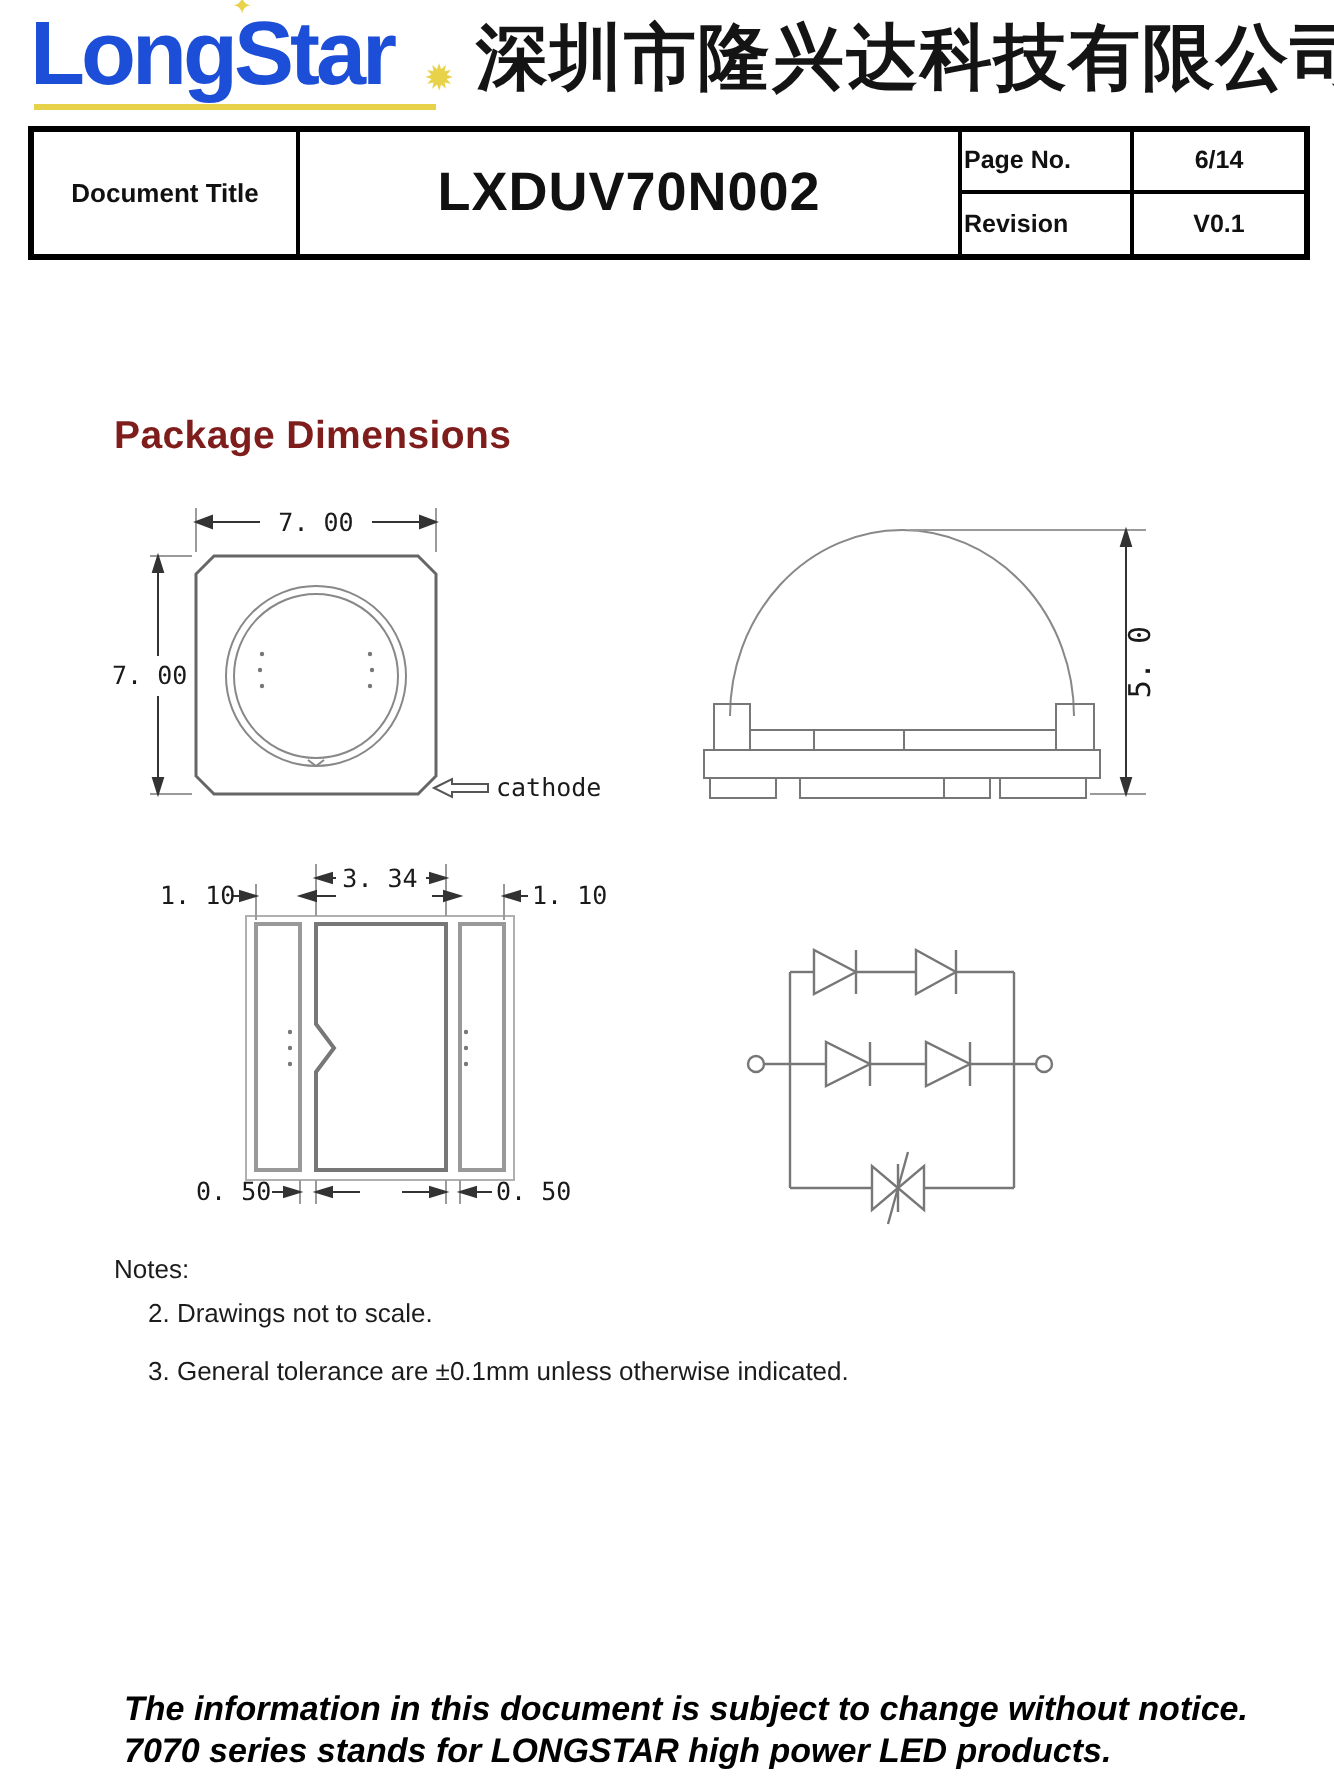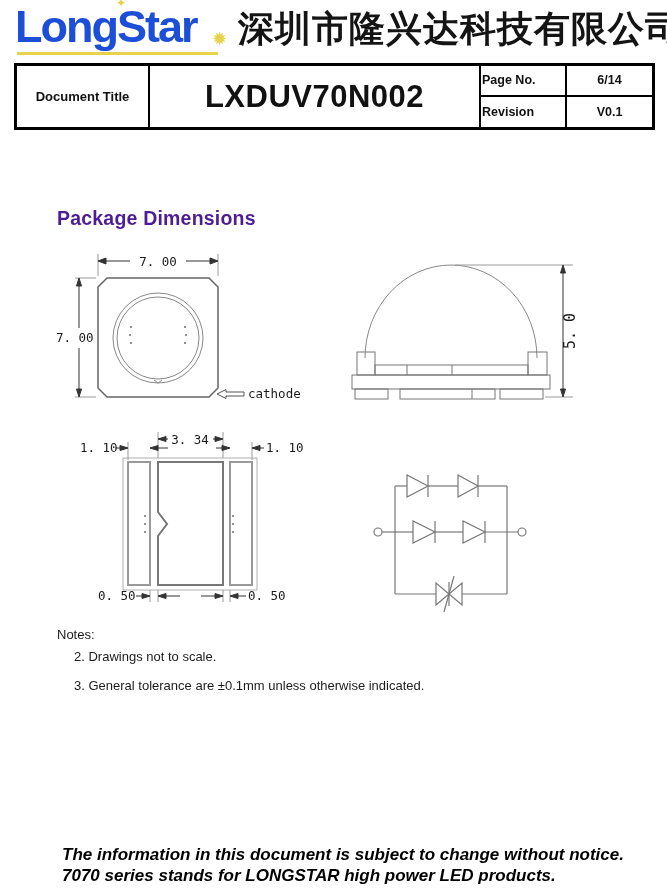--- a/index.html
+++ b/index.html
@@ -15,27 +15,27 @@
   .company{position:absolute;left:238px;top:5px;font-size:36px;font-weight:600;
            letter-spacing:1px;color:#141414;white-space:nowrap;}
   
   .doc-table{position:absolute;left:14px;top:63px;width:641px;height:67px;border:3px solid #000;
              display:grid;grid-template-columns:133px 331px 86px 1fr;grid-template-rows:1fr 1fr;
              box-sizing:border-box;background:#fff;}
   .doc-table .cell{display:flex;align-items:center;box-sizing:border-box;}
   .c-doc-label{grid-row:1/3;border-right:2px solid #000;justify-content:center;
                font-weight:bold;font-size:13px;}
   .c-doc-value{grid-row:1/3;border-right:2px solid #000;justify-content:center;
-               font-weight:bold;font-size:31px;letter-spacing:.5px;}
+               font-weight:bold;font-size:27px;letter-spacing:.5px;}
   .c-meta-label{border-right:2px solid #000;padding-left:1px;font-weight:bold;font-size:12.5px;}
   .c-meta-value{justify-content:center;font-weight:bold;font-size:12.5px;}
   .row1{border-bottom:2px solid #000;}
   
   .section-title{position:absolute;left:57px;top:207px;font-size:19.5px;font-weight:bold;
-                 color:#4c1d95;letter-spacing:.2px;}
+                 color:#7f1d1d;letter-spacing:.2px;}
   
   .drw{position:absolute;}
   .drw text{font-family:"DejaVu Sans Mono","Liberation Mono",monospace;fill:#1a1a1a;}
   
   .notes{position:absolute;left:57px;top:627px;font-size:13px;color:#1c1c1c;}
   .notes-heading{margin:0 0 7px 0;}
   .note-item{margin:0 0 13px 17px;line-height:16px;}
   
   .footer{position:absolute;left:62px;top:844px;font-size:17px;font-weight:bold;
           font-style:italic;color:#000;line-height:21px;}

